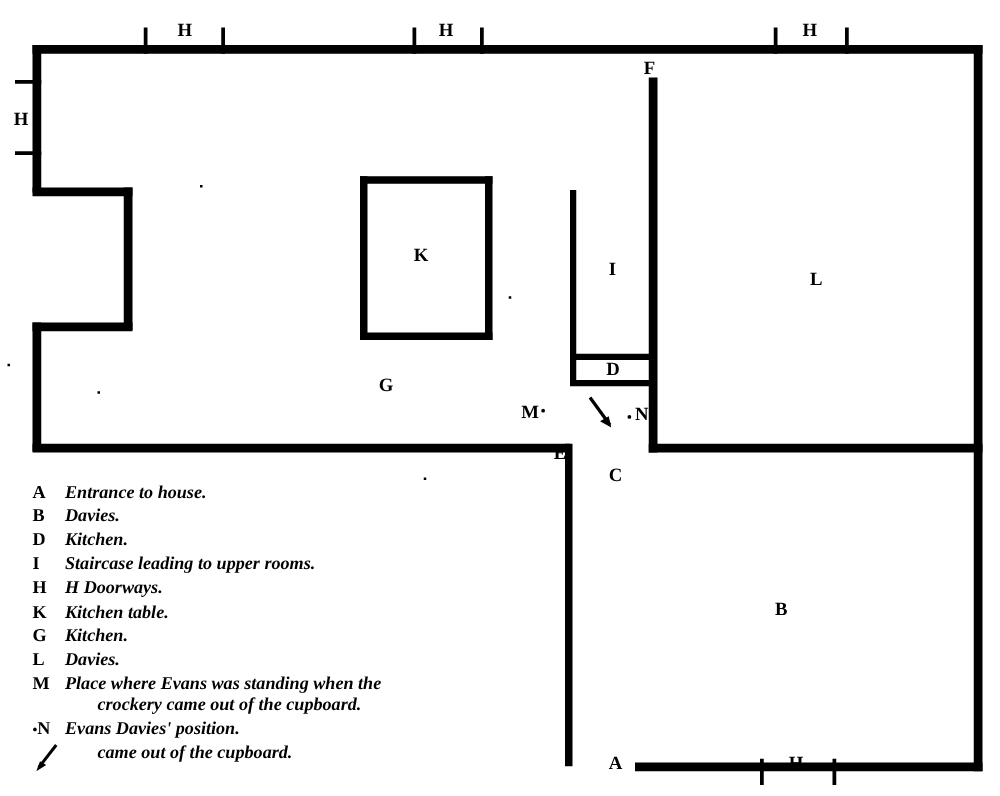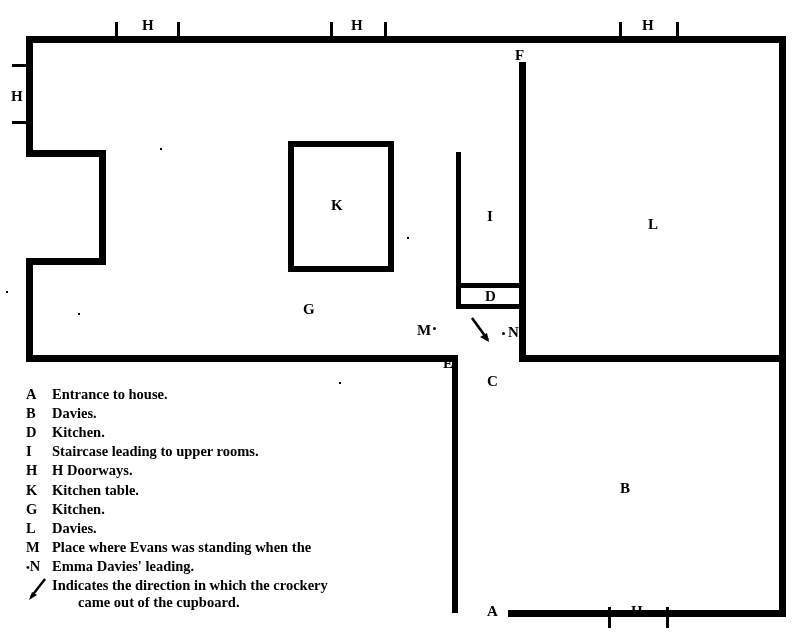--- a/index.html
+++ b/index.html
@@ -51,20 +51,21 @@
     margin-bottom: 2px;
     line-height: 1.18;
   }
   .legend-key {
     width: 26px;
     flex: 0 0 26px;
     text-align: left;
   }
   .legend-text {
     flex: 1 1 auto;
+    font-style: italic;
   }
   .legend-text .cont {
     display: block;
     padding-left: 26px;
   }
   .arrow-key svg {
     display: block;
   }
   .speck {
     position: absolute;
@@ -200,38 +201,38 @@
 
     <div class="legend-row">
       <span class="legend-key">L</span>
       <span class="legend-text">Davies.</span>
     </div>
 
     <div class="legend-row">
       <span class="legend-key">M</span>
       <span class="legend-text">
         <span>Place where Evans was standing when the</span>
+        <span class="cont">crockery came out of the cupboard.</span>
       </span>
     </div>
 
     <div class="legend-row">
       <span class="legend-key">
         <span style="font-size:11px;">•</span><span>N</span>
       </span>
-      <span class="legend-text">Emma Davies' leading.</span>
+      <span class="legend-text">Evans Davies' position.</span>
     </div>
 
     <div class="legend-row">
       <span class="legend-key arrow-key">
         <svg width="24" height="26" viewBox="0 0 24 26">
           <line x1="19" y1="2" x2="5" y2="20" stroke="#000" stroke-width="2.4"></line>
           <polygon points="3,23 11,18 6,15" fill="#000"></polygon>
         </svg>
       </span>
       <span class="legend-text">
-        <span>Indicates  the direction in which the crockery</span>
         <span class="cont">came out of the cupboard.</span>
       </span>
     </div>
 
   </div>
 
 </div>
 
 </body></html>

